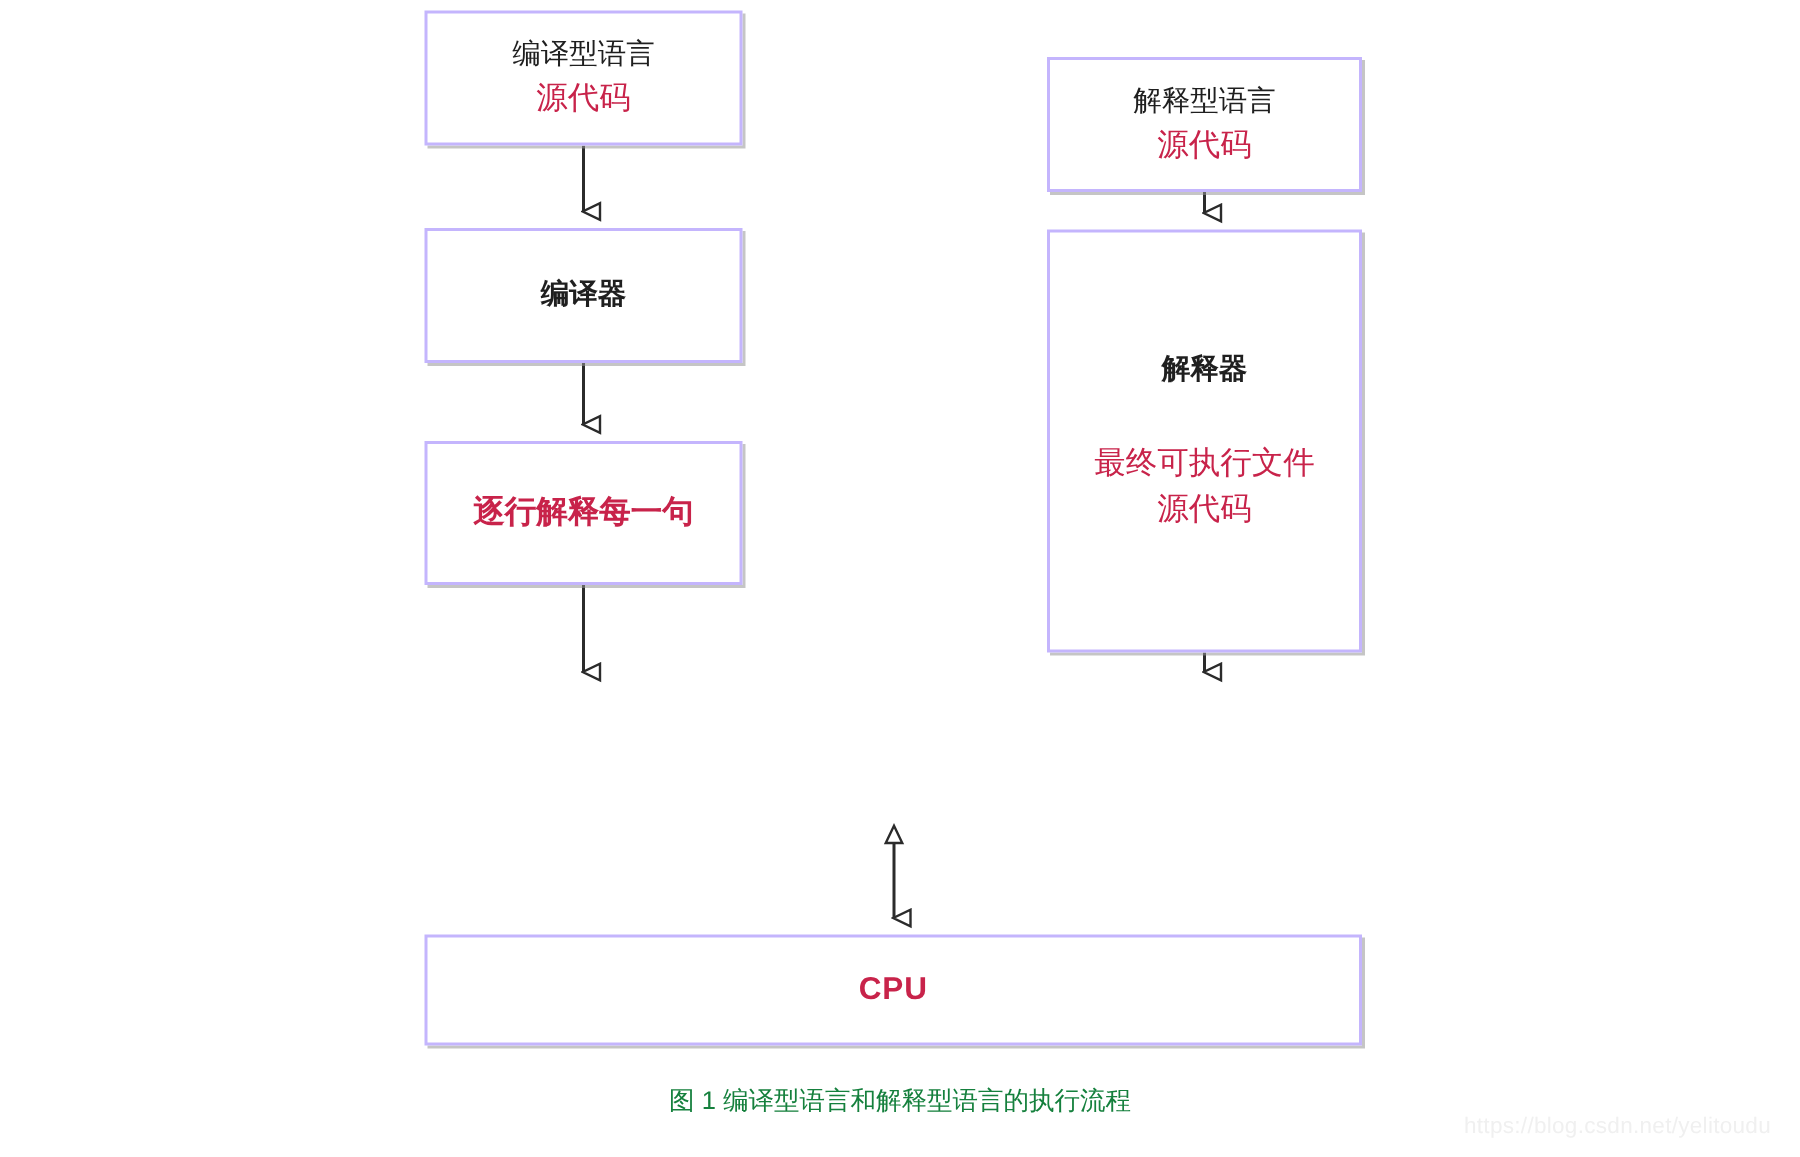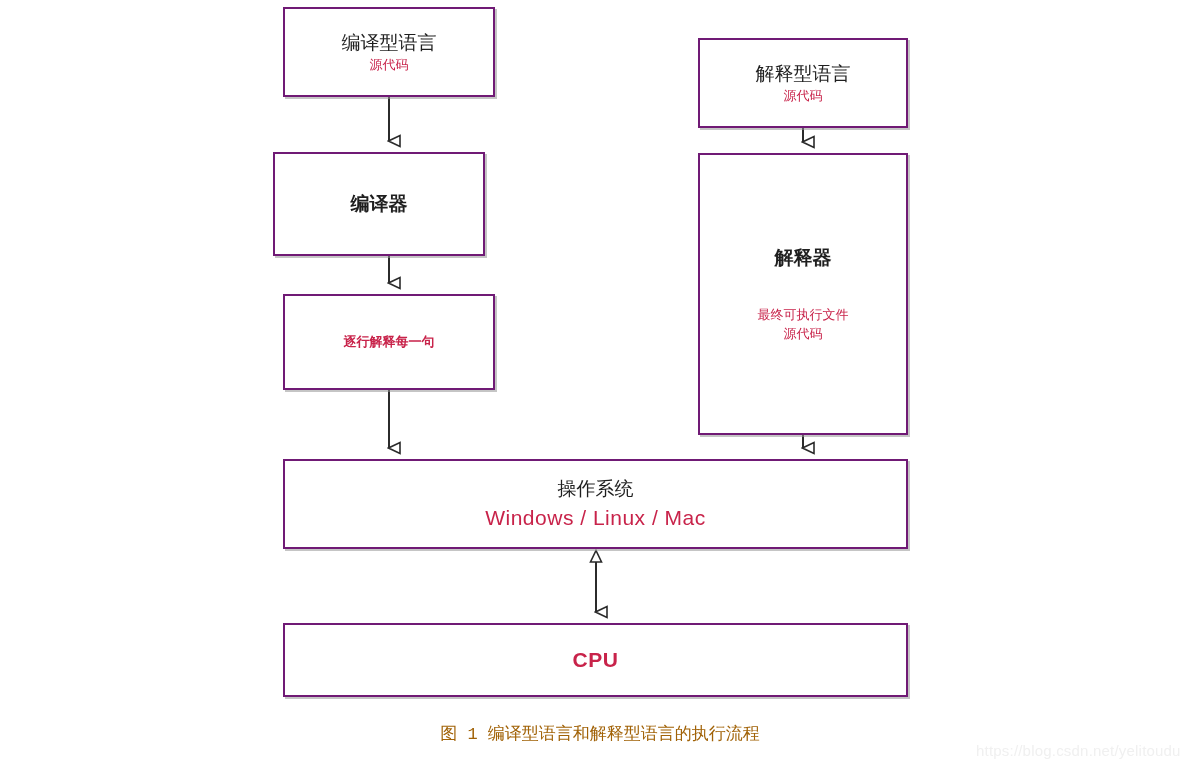--- a/index.html
+++ b/index.html
@@ -22,50 +22,50 @@
     top: 0;
     width: 1200px;
     height: 771px;
   }
 
   
   .node {
     position: absolute;
     box-sizing: border-box;
     background: #ffffff;
-    border: 2px solid #701a75;
+    border: 2px solid #c4b5fd;
     box-shadow: 2px 2px 0 0 rgba(150,150,150,0.55);
     display: flex;
     flex-direction: column;
     align-items: center;
     justify-content: center;
     text-align: center;
     line-height: 1.45;
   }
 
   .node .line-dark {
     color: #1f1f1f;
     font-size: 19px;
     font-weight: 400;
   }
   .node .line-dark.bold {
     font-weight: 700;
   }
   .node .line-red {
     color: #c8234a;
-    font-size: 13px;
+    font-size: 21px;
     font-weight: 400;
   }
   .node .line-red.bold {
     font-weight: 700;
   }
 
   
   #node-compiled-source  { left: 283px; top: 7px;   width: 212px; height: 90px;  }
-  #node-compiler         { left: 273px; top: 152px; width: 212px; height: 104px;  }
+  #node-compiler         { left: 283px; top: 152px; width: 212px; height: 90px;  }
   #node-executable       { left: 283px; top: 294px; width: 212px; height: 96px;  }
   #node-interpreted-source { left: 698px; top: 7px;  width: 210px; height: 90px; margin-top: 31px; }
   #node-interpreter      { left: 698px; top: 153px; width: 210px; height: 282px; }
   #node-os               { left: 283px; top: 459px; width: 625px; height: 90px;  }
   #node-cpu              { left: 283px; top: 623px; width: 625px; height: 74px;  }
 
   #node-interpreter .interp-title { margin-bottom: 34px; }
   #node-os .line-red { font-size: 21px; letter-spacing: 0.5px; }
   #node-cpu .line-red { font-size: 21px; font-weight: 700; letter-spacing: 0.5px; }
 
@@ -78,22 +78,22 @@
   }
 
   
   #figure-caption {
     position: absolute;
     left: 0;
     top: 722px;
     width: 1200px;
     text-align: center;
     font-size: 17px;
-    color: #a16207;
-    font-family: Liberation Mono, monospace;
+    color: #15803d;
+    font-family: Liberation Sans, sans-serif;
   }
 
   
   #watermark {
     position: absolute;
     left: 976px;
     top: 742px;
     font-size: 15px;
     color: #f0f0f0;
     font-family: "Liberation Sans", "DejaVu Sans", sans-serif;
@@ -161,24 +161,20 @@
     <div class="line-dark">解释型语言</div>
     <div class="line-red">源代码</div>
   </div>
 
   <div class="node" id="node-interpreter">
     <div class="line-dark bold interp-title">解释器</div>
     <div class="line-red">最终可执行文件</div>
     <div class="line-red">源代码</div>
   </div>
 
-  <div class="node" id="node-os">
-    <div class="line-dark">操作系统</div>
-    <div class="line-red">Windows / Linux / Mac</div>
-  </div>
 
   <div class="node" id="node-cpu">
     <div class="line-red">CPU</div>
   </div>
 
   <div id="figure-caption">图 1 编译型语言和解释型语言的执行流程</div>
 
   <div id="watermark">https://blog.csdn.net/yelitoudu</div>
 
 </div>

